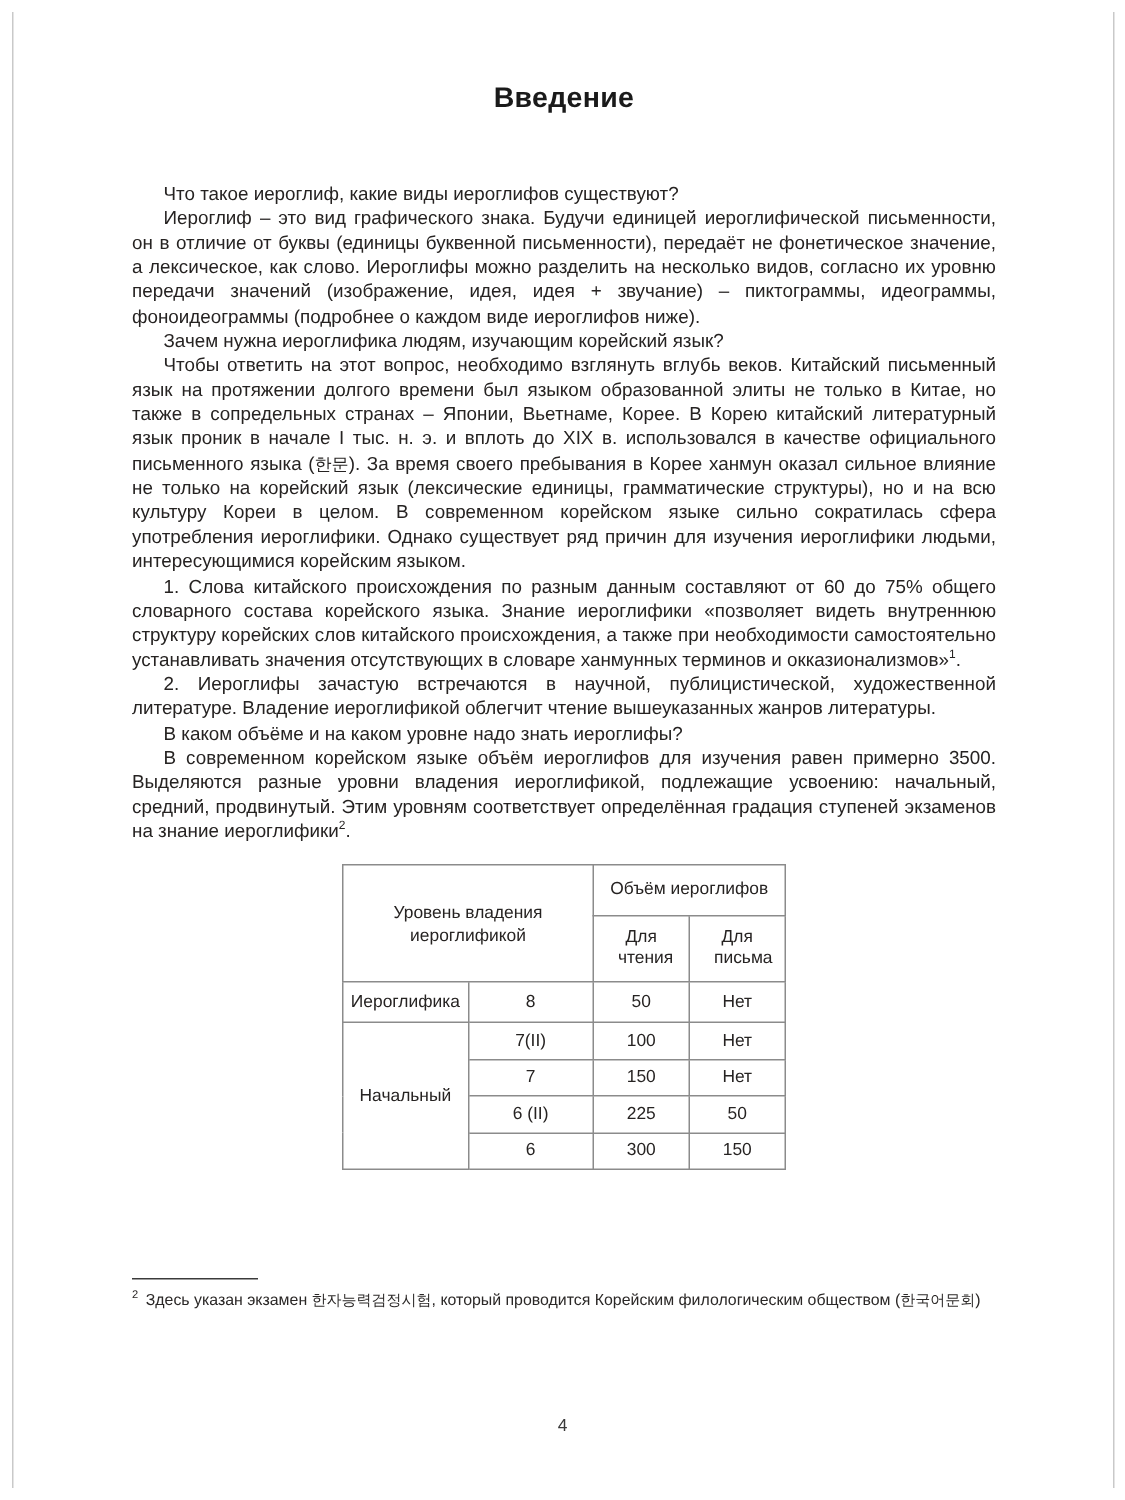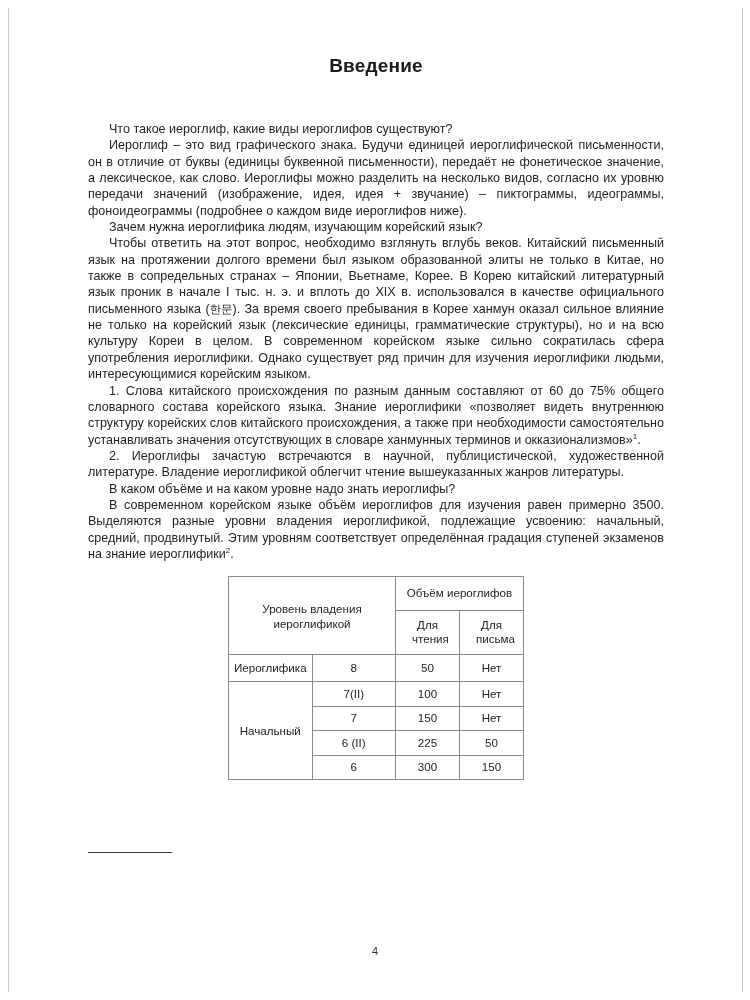--- a/index.html
+++ b/index.html
@@ -224,17 +224,18 @@
         </tbody>
       </table>
     </div>
 
   </div>
 
   <div class="footnotes">
     <div class="fn-rule"></div>
 
 
+    <p class="footnote"><span class="fn-mark">2</span><span>Здесь указан экзамен </span><span class="ko">한자능력검정시험</span><span>, который проводится Корейским филологическим обществом (</span><span class="ko">한국어문회</span><span>)</span></p>
   </div>
 
   <div class="page-number">4</div>
 
 </div>
 
 </body></html>

